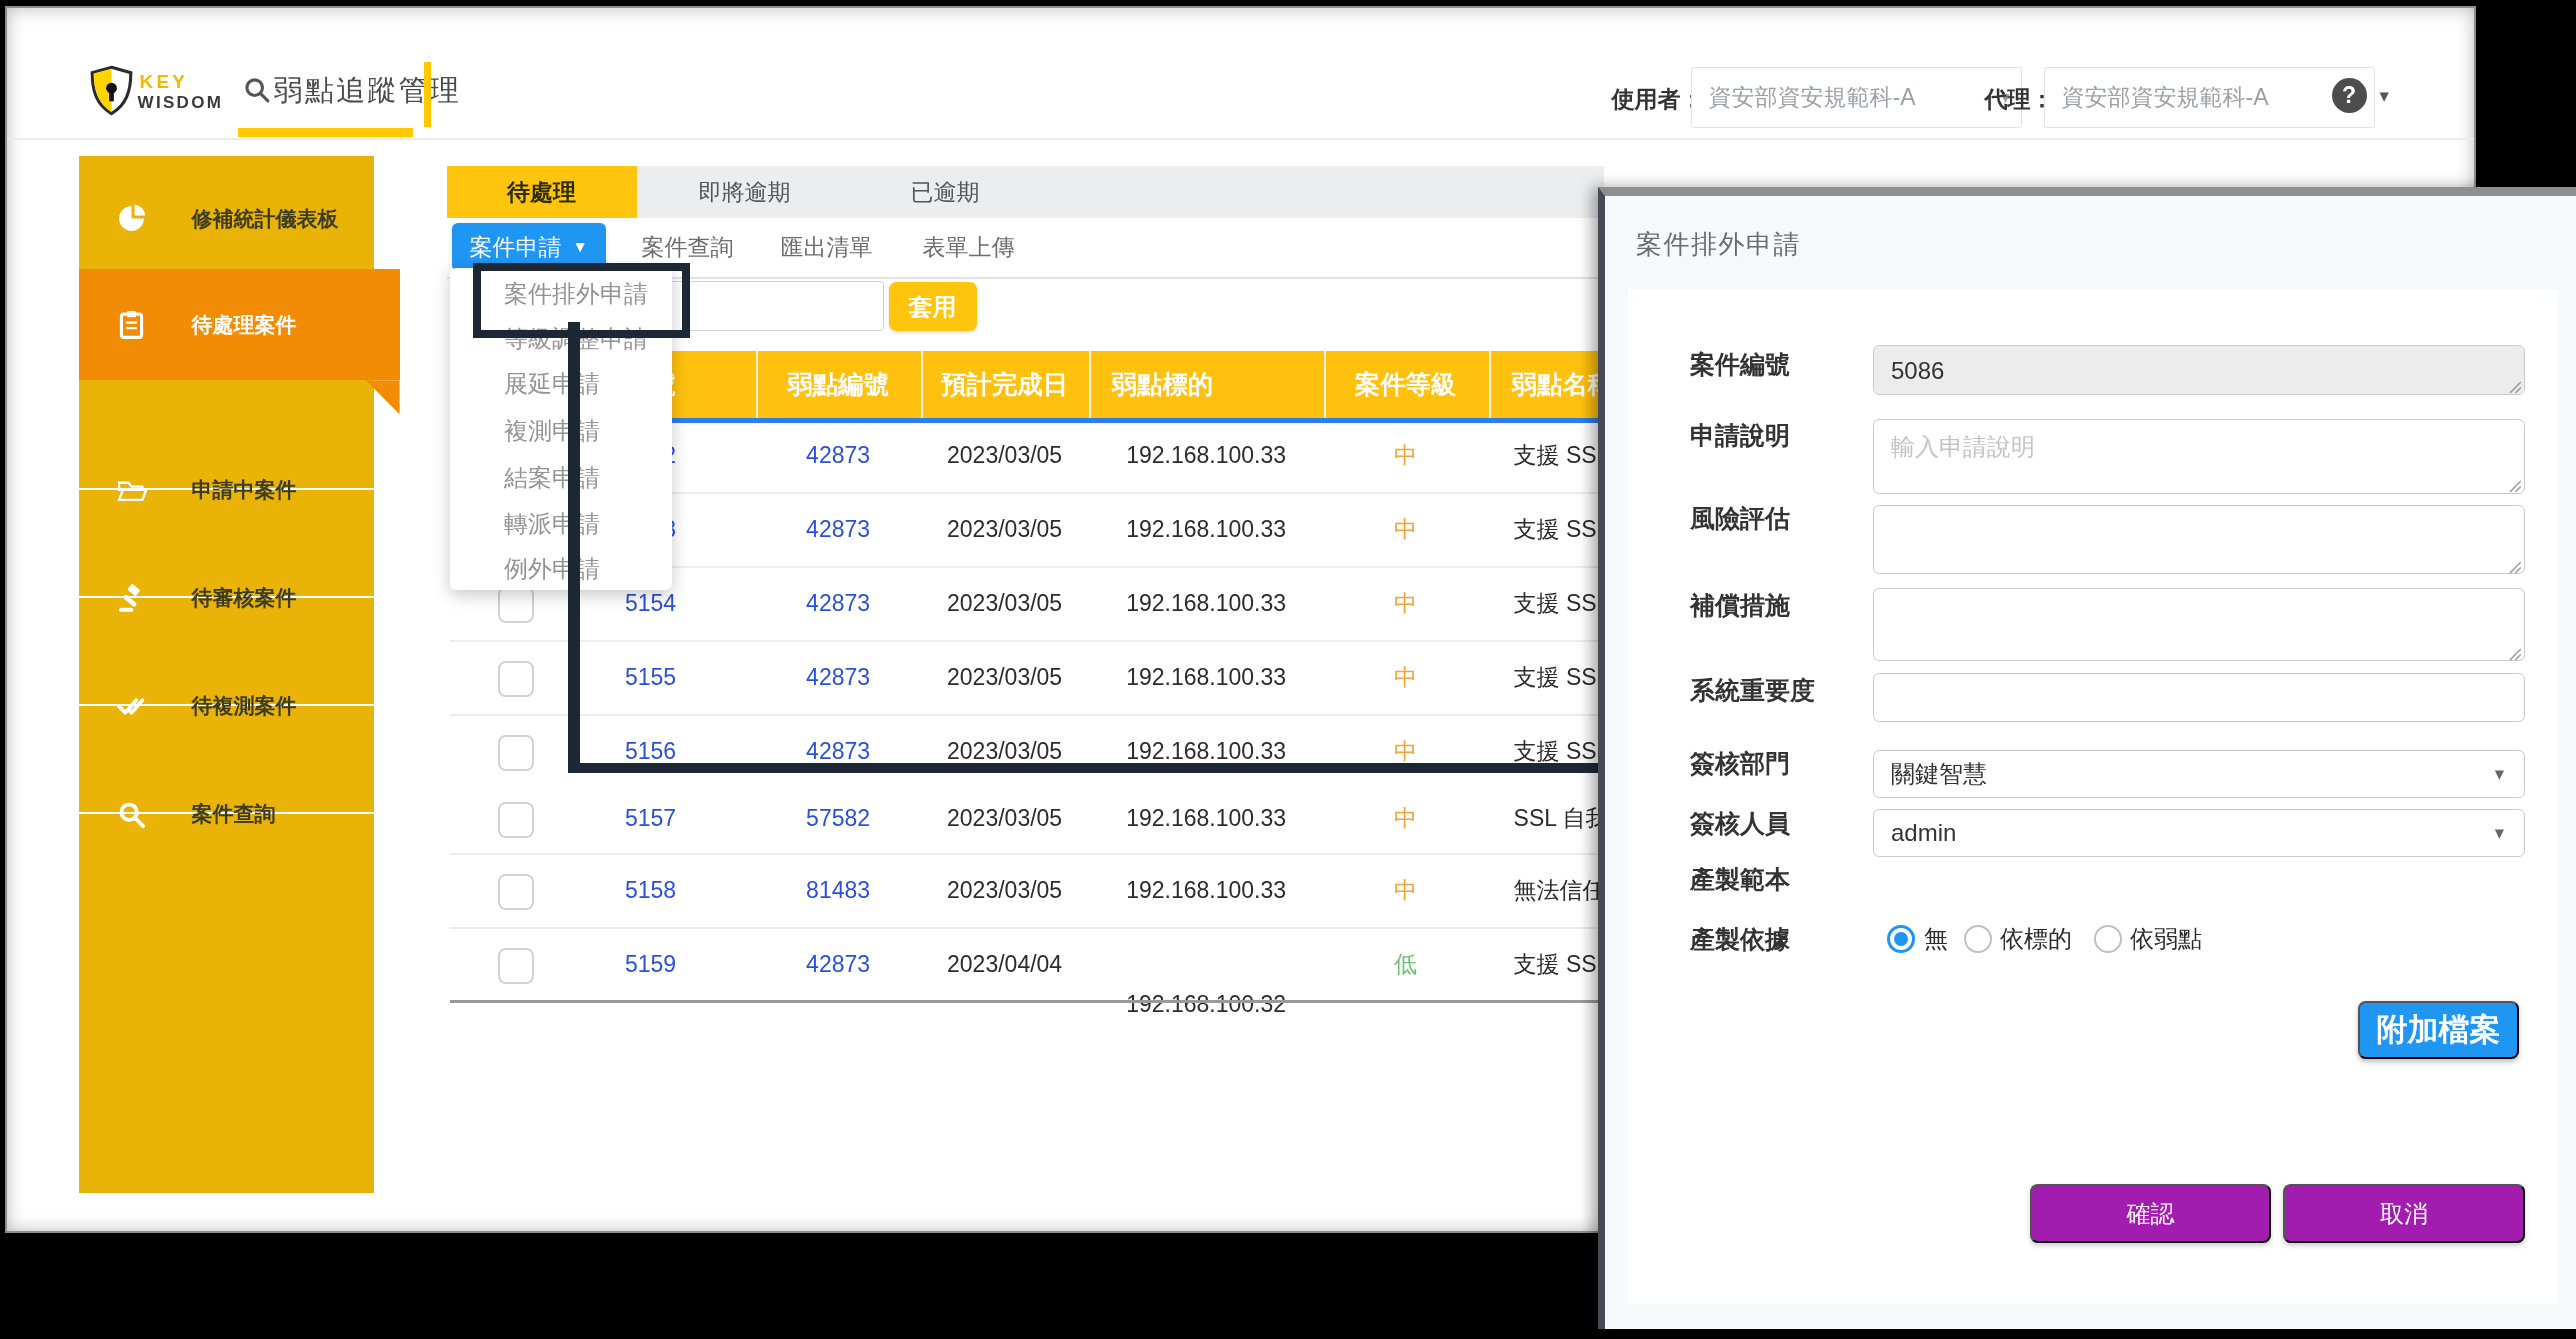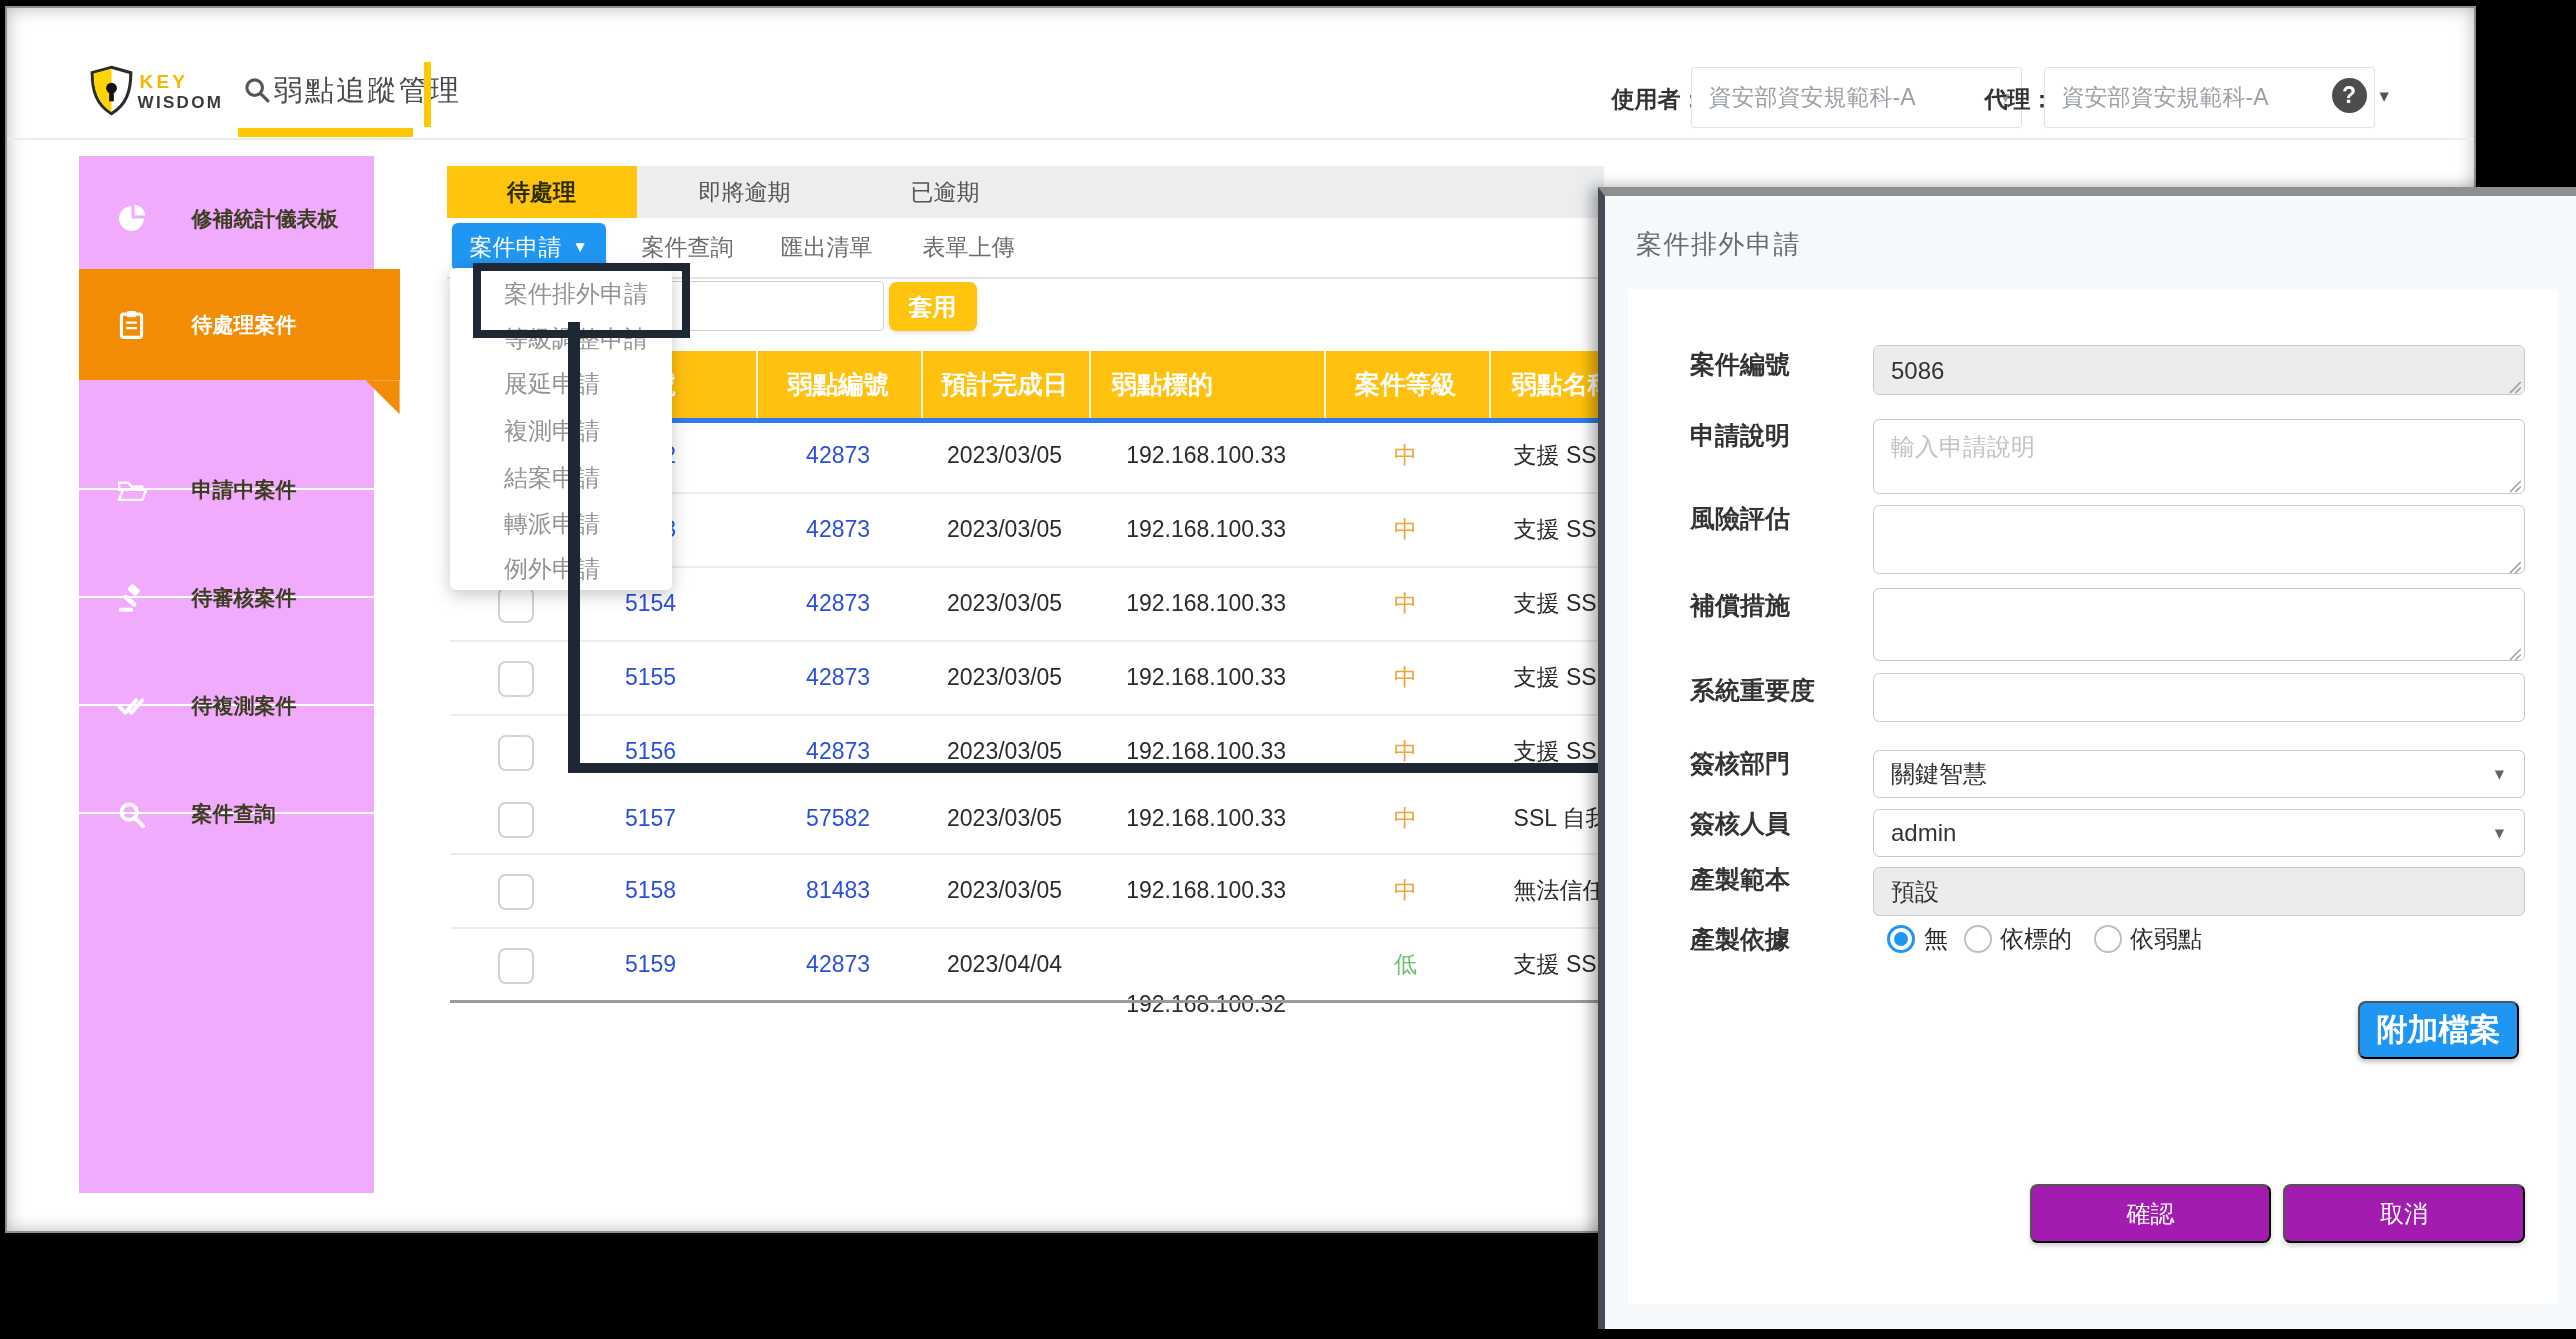--- a/index.html
+++ b/index.html
@@ -15,21 +15,21 @@
   .brand-wisdom{font-size:17px;font-weight:700;color:#3a3a3a;letter-spacing:2.3px;}
   .module-title{font-size:29px;color:#4a4a4a;letter-spacing:2.3px;}
   .yellow-vbar{background:#ffc800;}
   .hdr-label{font-size:23px;color:#333;}
   .hdr-select{border:1.5px solid #e2e2e2;border-radius:3.1px;background:#fff;font-size:23px;color:#9aa0a6;
               display:flex;align-items:center;padding:0 34px 0 17px;}
   .hdr-select .caret{position:absolute;right:10.8px;color:#999;font-size:17px;}
   .help-circle{width:35px;height:35px;border-radius:50%;background:#4d4d4d;color:#fff;font-size:23px;
                font-weight:700;display:flex;align-items:center;justify-content:center;}
   
-  .sidebar{left:72px;top:148px;width:295px;height:1037px;background:#f0abfc;}
+  .sidebar{left:72px;top:148px;width:295px;height:1037px;background:#eab308;}
   .side-item{position:absolute;left:0;width:295px;height:108px;display:flex;align-items:center;}
   .side-item .lbl{position:absolute;left:113px;font-size:21px;font-weight:700;color:#3c3c20;}
   .side-item .ico{position:absolute;left:37px;width:31px;height:31px;}
   .side-sep{position:absolute;left:0;width:295px;height:2.3px;background:#fff;}
   .ribbon{left:72px;top:261px;width:321px;height:111px;background:#f28c05;}
   .ribbon .lbl{position:absolute;left:113px;top:50%;transform:translateY(-50%);font-size:21px;font-weight:700;color:#fff;}
   .ribbon .ico{position:absolute;left:37px;top:50%;transform:translateY(-50%);width:31px;height:31px;}
   .ribbon-fold{left:359px;top:372px;width:34px;height:34px;background:#f28c05;
                clip-path:polygon(0 0,100% 0,100% 100%);}
   
@@ -374,23 +374,20 @@
         <span class="caret">▾</span>
       </div>
 
       <div class="m-label" style="top:534px;">簽核人員</div>
       <div class="m-field m-select" style="top:520px;height:48px;">
         <span class="nowrap">admin</span>
         <span class="caret">▾</span>
       </div>
 
       <div class="m-label" style="top:590px;">產製範本</div>
-      <div class="m-field m-select m-disabled" style="top:578px;height:49px;">
-        <span class="nowrap">預設</span>
-      </div>
 
       <div class="m-label" style="top:650px;">產製依據</div>
       <div class="abs" style="left:245px;top:627px;width:652px;height:46px;">
         <div class="radio on" style="left:14px;"></div>
         <div class="radio-lbl" style="left:51px;">無</div>
         <div class="radio off" style="left:91px;"></div>
         <div class="radio-lbl" style="left:127px;">依標的</div>
         <div class="radio off" style="left:221px;"></div>
         <div class="radio-lbl" style="left:257px;">依弱點</div>
       </div>

